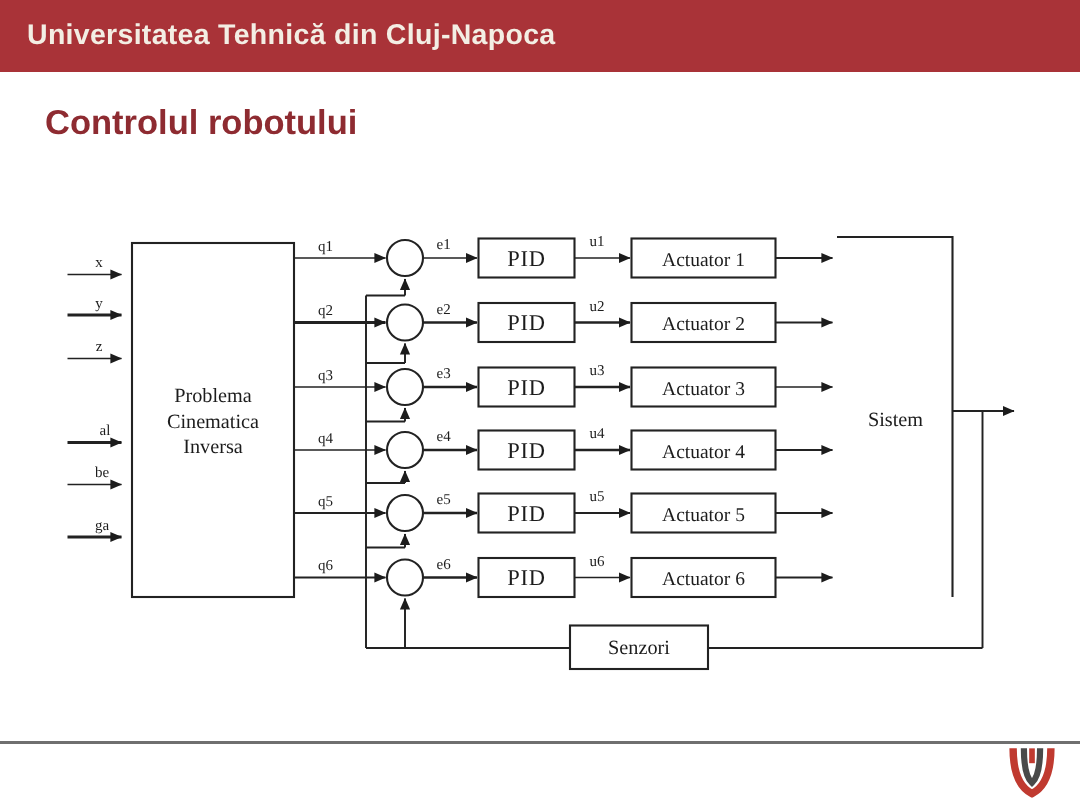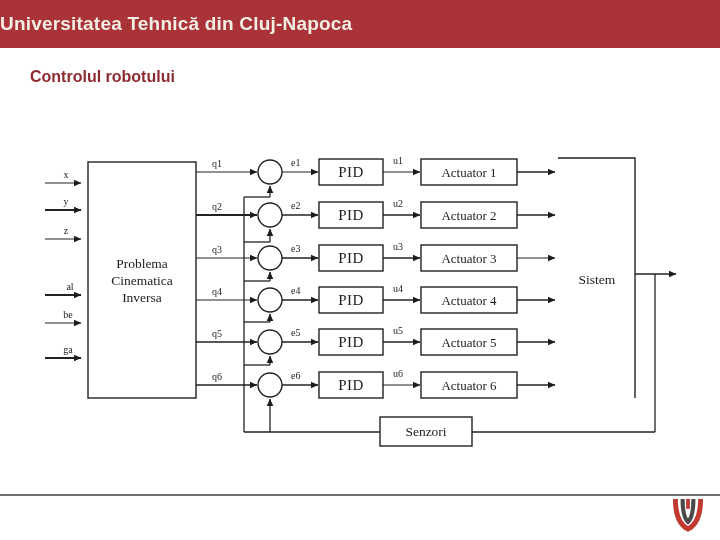--- a/index.html
+++ b/index.html
@@ -1,21 +1,21 @@
 <!DOCTYPE html>
 <html><head>
 <meta charset="utf-8">
 <style>
   html,body{margin:0;padding:0;}
   body{width:720px;height:540px;background:#ffffff;position:relative;overflow:hidden;
        font-family:"Liberation Sans", sans-serif;}
   .header{position:absolute;left:0;top:0;width:720px;height:48px;background:#A93338;
           display:flex;align-items:center;}
-  .header span{color:#F3EEE4;font-size:19px;font-weight:bold;letter-spacing:.2px;}
-  .title{position:absolute;left:30px;top:68px;color:#8E2B31;font-size:16px;font-weight:bold;}
+  .header span{color:#F3EEE4;font-size:19px;font-weight:bold;padding-left:18px;letter-spacing:.2px;}
+  .title{position:absolute;left:30px;top:68px;color:#8E2B31;font-size:23px;font-weight:bold;}
   svg.diagram{position:absolute;left:0;top:0;width:720px;height:540px;}
   svg.diagram text{font-family:"Liberation Serif","DejaVu Serif",serif;fill:#1c1c1c;}
   .lbl-sm{font-size:10px;}
   .lbl-blk{font-size:13.5px;}
   .lbl-pid{font-size:15px;letter-spacing:.5px;}
   .lbl-act{font-size:13px;}
   .divider{position:absolute;left:0;top:494px;width:720px;height:2px;background:#6F6F6F;}
   svg.logo{position:absolute;left:670px;top:498px;width:36px;height:36px;}
   .ln{stroke:#222222;fill:none;}
   .box{fill:#ffffff;stroke:#222222;stroke-width:1.4;}

